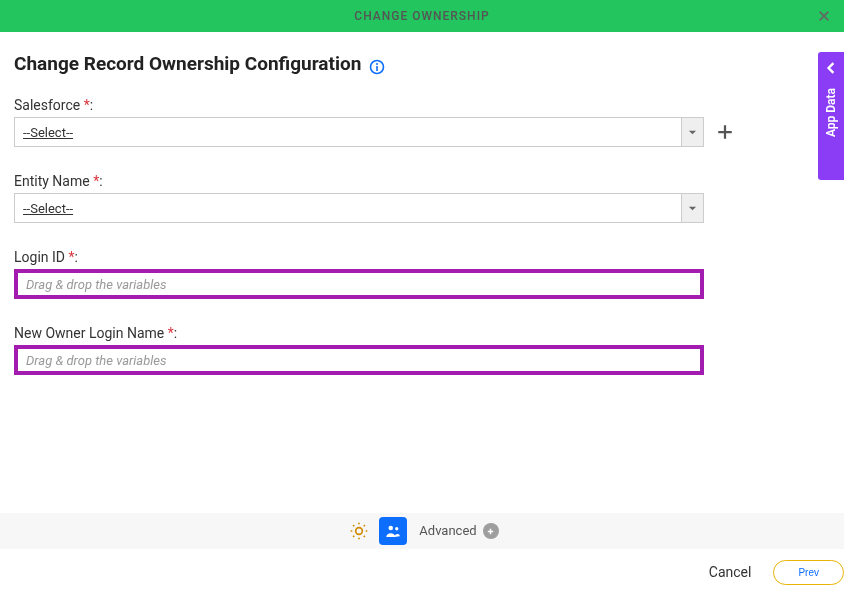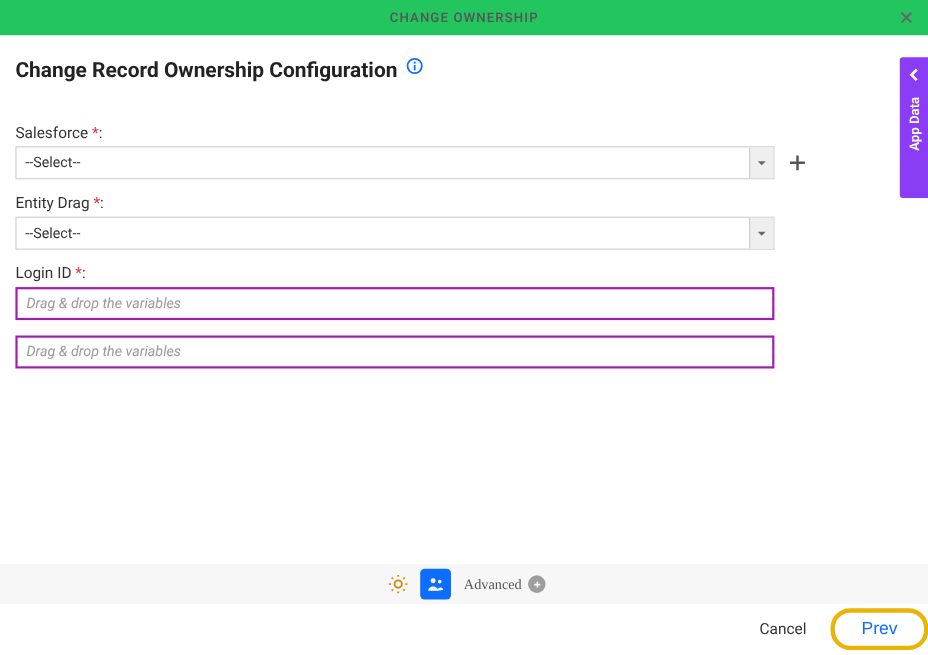--- a/index.html
+++ b/index.html
@@ -38,36 +38,36 @@
     display: flex;
     align-items: center;
     justify-content: center;
     color: #666;
   }
   .content {
     padding: 20px 14px 0 14px;
   }
   .page-title-row {
     display: flex;
-    align-items: flex-start;
+    align-items: flex-end;
     gap: 8px;
-    margin-bottom: 38px;
+    margin-bottom: 22px;
   }
   .page-title {
     font-size: 19px;
     font-weight: 700;
     color: #222;
   }
   .info-icon {
     color: #0d6efd;
     display: inline-flex;
     align-items: center;
     cursor: pointer;
   }
-  .field-group { margin-bottom: 14px; }
+  .field-group { margin-bottom: 26px; }
   .field-label {
     font-size: 14px;
     color: #333;
     margin-bottom: 4px;
     display: block;
   }
   .required { color: #d9363e; }
   .select-row {
     display: flex;
     align-items: center;
@@ -84,20 +84,21 @@
   }
   .select-wrap.full { flex: 0 0 690px; }
   .select-text {
     flex: 1;
     padding: 0 8px;
     display: flex;
     align-items: center;
     font-size: 13px;
     color: #333;
     cursor: default;
+    text-decoration: underline;
   }
   .select-caret {
     width: 22px;
     background: #efefef;
     border-left: 1px solid #ccc;
     display: flex;
     align-items: center;
     justify-content: center;
     cursor: pointer;
   }
@@ -107,21 +108,21 @@
     height: 22px;
     display: flex;
     align-items: center;
     justify-content: center;
     color: #555;
     cursor: pointer;
   }
   .text-input {
     width: 690px;
     height: 30px;
-    border: 2px solid #a21caf;
+    border: 4px solid #a21caf;
     padding: 0 8px;
     font-size: 13px;
     font-style: italic;
     color: #999;
     font-family: inherit;
   }
   .text-input::placeholder { color: #999; font-style: italic; }
   .side-tab {
     position: absolute;
     right: 0;
@@ -174,21 +175,20 @@
     color: #fff;
   }
   .advanced {
     display: flex;
     align-items: flex-start;
     gap: 6px;
     margin-left: 6px;
     color: #555;
     font-size: 13px;
     cursor: pointer;
-    font-family: Liberation Serif, serif;
   }
   .advanced-plus {
     width: 16px;
     height: 16px;
     border-radius: 50%;
     background: #9e9e9e;
     color: #fff;
     display: flex;
     align-items: center;
     justify-content: center;
@@ -203,26 +203,26 @@
     gap: 14px;
     background: #fff;
   }
   .btn-text {
     color: #333;
     font-size: 14px;
     cursor: pointer;
     padding: 6px 8px;
   }
   .btn-outline {
-    border: 4px solid #eab308;
+    border: 1px solid #eab308;
     color: #0d6efd;
     background: #fff;
     border-radius: 18px;
     padding: 6px 24px;
-    font-size: 16px;
+    font-size: 10px;
     cursor: pointer;
     font-weight: 500;
   }
   .btn-primary {
     background: #0d6efd;
     color: #fff;
     border: none;
     border-radius: 18px;
     padding: 6px 24px;
     font-size: 14px;
@@ -270,21 +270,21 @@
       <span class="plus-btn">
         <svg viewBox="0 0 16 16" width="18" height="18">
             <path d="M8 2 V14 M2 8 H14" stroke="#555" stroke-width="2" fill="none"></path>
           </svg>
       </span>
     </div>
   </div>
 
   <div class="field-group">
     <label class="field-label">
-      <span>Entity Drag</span><span class="required"> *</span><span>:</span>
+      <span>Entity Name</span><span class="required"> *</span><span>:</span>
     </label>
     <div class="select-row">
       <div class="select-wrap full">
         <div class="select-text">--Select--</div>
         <div class="select-caret">
           <svg viewBox="0 0 10 10">
               <path d="M1 3 L5 7 L9 3 Z"></path>
             </svg>
         </div>
       </div>
@@ -292,20 +292,23 @@
   </div>
 
   <div class="field-group">
     <label class="field-label">
       <span>Login ID</span><span class="required"> *</span><span>:</span>
     </label>
     <input class="text-input" type="text" placeholder="Drag &amp; drop the variables" style="">
   </div>
 
   <div class="field-group">
+    <label class="field-label">
+      <span>New Owner Login Name</span><span class="required"> *</span><span>:</span>
+    </label>
     <input class="text-input" type="text" placeholder="Drag &amp; drop the variables" style="">
   </div>
 </div>
 
 <div class="side-tab">
   <svg viewBox="0 0 10 10">
       <path d="M7 1 L3 5 L7 9" stroke="#fff" stroke-width="2" fill="none"></path>
     </svg>
   <span class="side-tab-label">App Data</span>
 </div>

